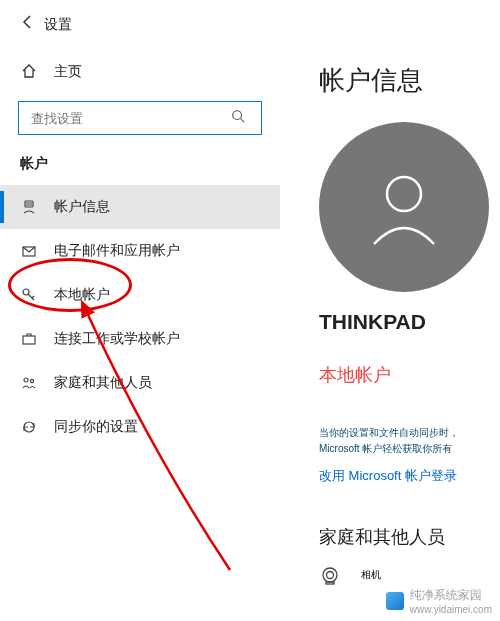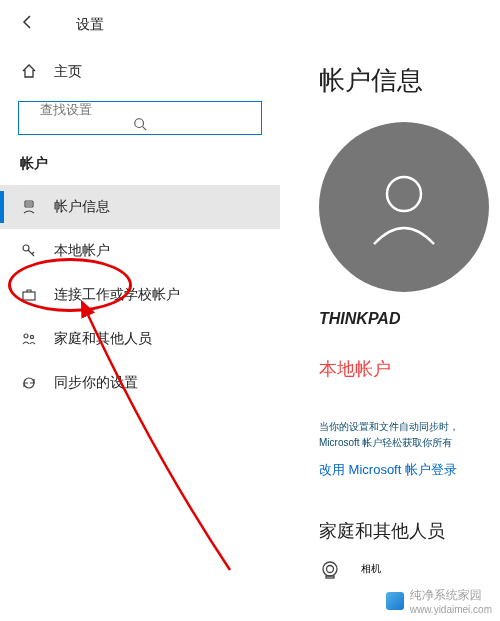--- a/index.html
+++ b/index.html
@@ -12,21 +12,21 @@
       width: 500px;
       height: 621px;
       background: #fff;
       position: relative;
       overflow: hidden;
     }
     .header {
       display: flex;
       align-items: center;
       padding: 14px 16px 10px 20px;
-      gap: 40px;
+      gap: 8px;
     }
     .back-btn {
       font-size: 18px;
       color: #333;
       cursor: pointer;
     }
     .title {
       font-size: 14px;
       color: #222;
     }
@@ -50,22 +50,21 @@
     .home-label {
       font-size: 14px;
       color: #222;
     }
     .search-box {
       margin: 10px 18px 14px 18px;
       border: 1.5px solid #0078d4;
       height: 34px;
       display: flex;
       align-items: center;
-      padding: 0 0;
-      flex-direction: column;
+      padding: 0 12px;
     }
     .search-box input {
       border: none;
       outline: none;
       font-size: 13px;
       color: #555;
       width: 200px;
       background: transparent;
     }
     .search-icon {
@@ -119,25 +118,24 @@
       width: 170px;
       height: 170px;
       background: #767676;
       border-radius: 50%;
       display: flex;
       align-items: center;
       justify-content: center;
       margin-bottom: 18px;
     }
     .account-name {
-      font-size: 16px;
+      font-size: 21px;
       font-weight: 600;
       color: #222;
       margin-bottom: 16px;
-      font-style: italic;
     }
     .account-type {
       font-size: 18px;
       color: #ef4444;
       line-height: 1.5;
       margin-top: 28px;
     }
     .sync-text {
       font-size: 10px;
       color: #0c4a6e;
@@ -240,20 +238,29 @@
       <svg width="16" height="16" viewBox="0 0 16 16">
           <rect x="4" y="2" width="8" height="6" rx="1" stroke="#444" stroke-width="1.2" fill="none"></rect>
           <line x1="5" y1="4" x2="11" y2="4" stroke="#444" stroke-width="1"></line>
           <line x1="5" y1="6" x2="11" y2="6" stroke="#444" stroke-width="1"></line>
           <path d="M3 14 Q8 10 13 14" stroke="#444" stroke-width="1.2" fill="none"></path>
         </svg>
     </span>
     <span>帐户信息</span>
   </div>
 
+  <div class="nav-item">
+    <span class="nav-icon">
+      <svg width="16" height="16" viewBox="0 0 16 16">
+          <rect x="2" y="4" width="12" height="9" stroke="#444" stroke-width="1.2" fill="none"></rect>
+          <path d="M2 4 L8 9 L14 4" stroke="#444" stroke-width="1.2" fill="none"></path>
+        </svg>
+    </span>
+    <span>电子邮件和应用帐户</span>
+  </div>
 
   <div class="nav-item">
     <span class="nav-icon">
       <svg width="16" height="16" viewBox="0 0 16 16">
           <circle cx="5" cy="5" r="3" stroke="#444" stroke-width="1.2" fill="none"></circle>
           <line x1="7" y1="7" x2="13" y2="13" stroke="#444" stroke-width="1.2"></line>
           <line x1="11" y1="11" x2="13" y2="9" stroke="#444" stroke-width="1.2"></line>
         </svg>
     </span>
     <span>本地帐户</span>

